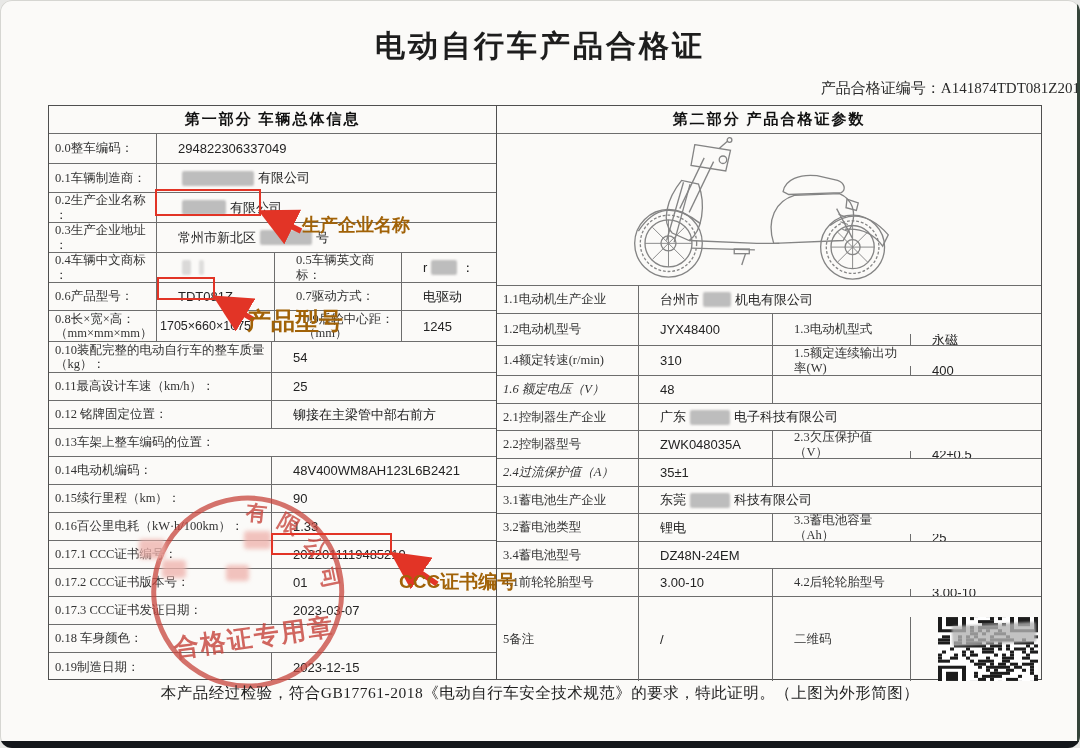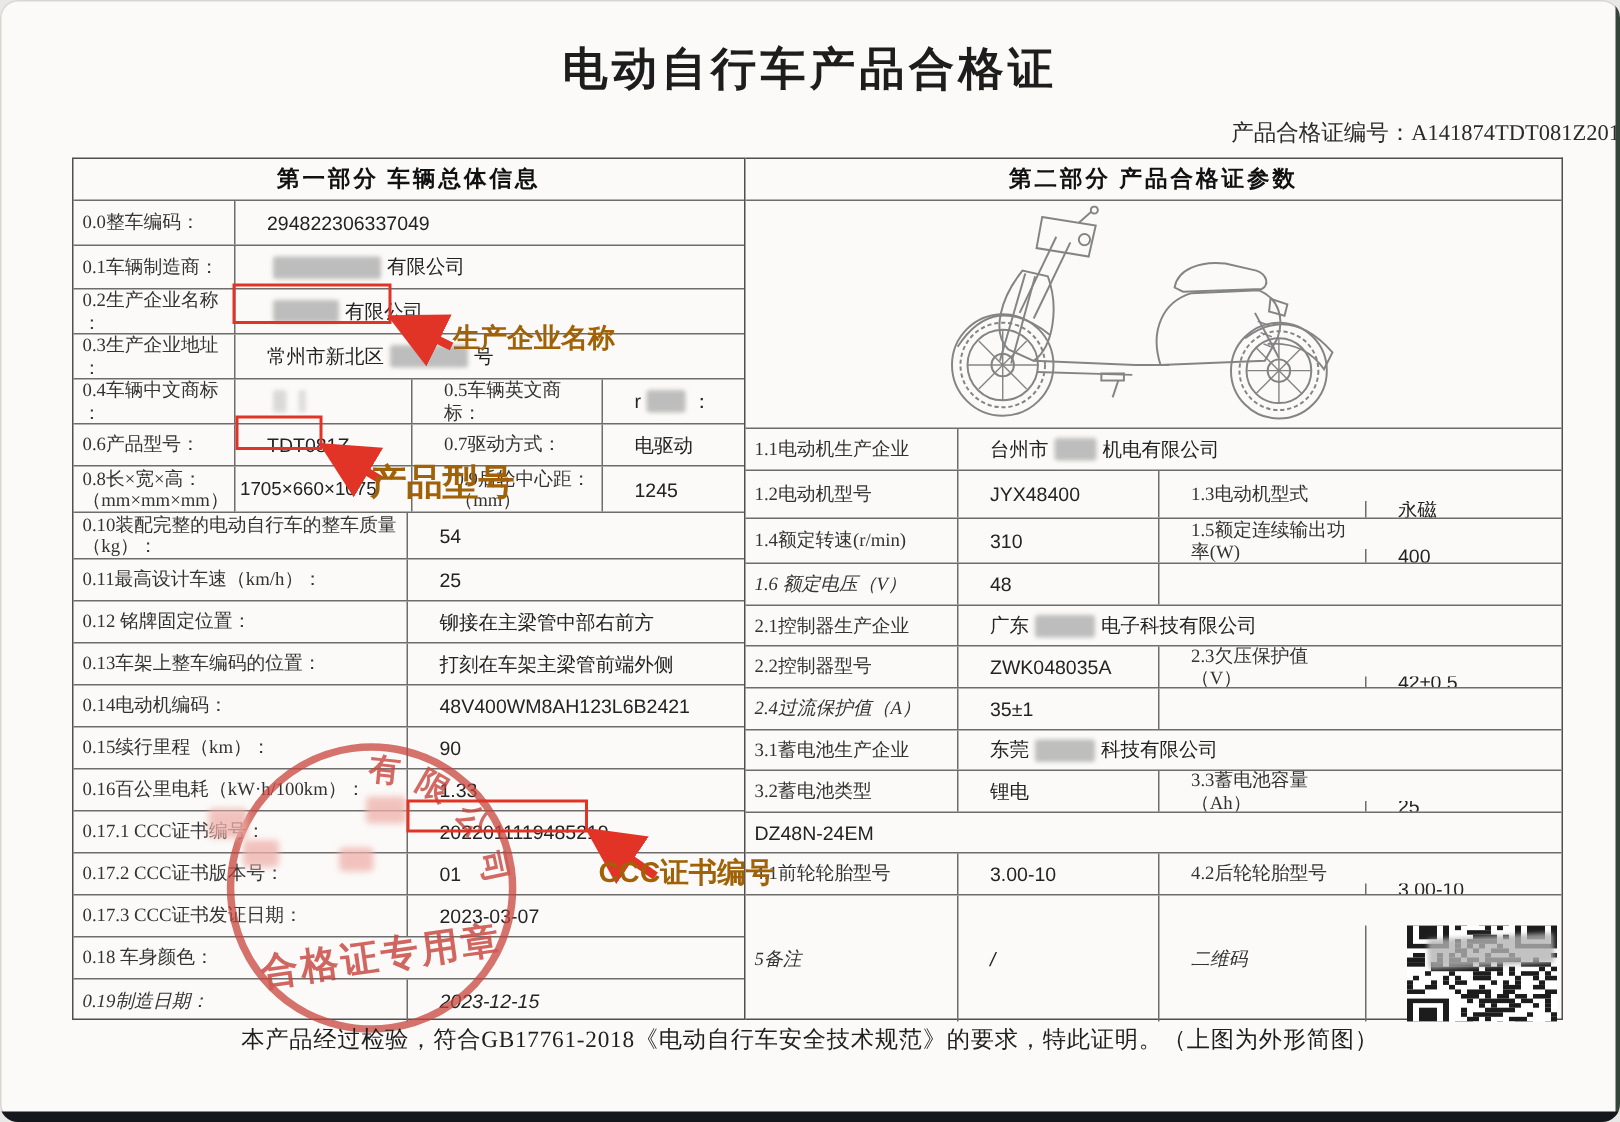--- a/index.html
+++ b/index.html
@@ -11,21 +11,21 @@
 
   .title{position:absolute;left:0;top:26px;width:1080px;text-align:center;
          font-size:30px;font-weight:bold;color:#1d1d1d;letter-spacing:3px;font-family:"Liberation Sans",sans-serif;}
   .subtitle{position:absolute;left:0;top:79px;width:1080px;text-align:right;
             font-size:15px;color:#2a2a2a;font-family:"Liberation Serif",serif;}
 
   .tbl{position:absolute;box-sizing:border-box;border:1.5px solid #4f4f4f;background:transparent;}
   .tbl-left{left:48px;top:105px;width:449px;height:575px;}
   .tbl-right{left:497px;top:105px;width:545px;height:575px;border-left:none;}
   .tr{display:flex;box-sizing:border-box;border-bottom:1px solid #6d6d6d;}
-  .tr:last-child{border-bottom:none;font-style:italic;}
+  .tr:last-child{border-bottom:none;}
   .td{box-sizing:border-box;display:flex;align-items:center;padding:2px 6px;overflow:hidden;}
   .td + .td{border-left:1px solid #6d6d6d;padding-left:21px;}
   .hdr{justify-content:center;font-weight:bold;font-size:15px;color:#111;
        font-family:"Liberation Serif",serif;letter-spacing:2px;}
   .lab{font-family:"Liberation Serif",serif;font-size:12.5px;color:#333;white-space:pre-line;line-height:1.15;}
   .val{font-size:13px;color:#232323;}
   .cols-a .c1{width:107px;flex:none;} .cols-a .c2{flex:1;}
   .cols-b .c1{width:107px;flex:none;} .cols-b .c2{width:118px;flex:none;text-align:center;}
   .cols-b .c3{width:127px;flex:none;} .cols-b .c4{flex:1;}
   .cols-c .c1{width:222px;flex:none;} .cols-c .c2{flex:1;}
@@ -124,21 +124,20 @@
     <div class="tr cols-c" style="height:28px">
       <div class="td lab c1">0.11最高设计车速（km/h）：</div>
       <div class="td val c2">25</div>
     </div>
     <div class="tr cols-c" style="height:28px">
       <div class="td lab c1">0.12 铭牌固定位置：</div>
       <div class="td val c2">铆接在主梁管中部右前方</div>
     </div>
     <div class="tr cols-c" style="height:28px">
       <div class="td lab c1">0.13车架上整车编码的位置：</div>
-      <div class="td val c2">打刻在车架主梁管前端外侧</div>
     </div>
     <div class="tr cols-c" style="height:28px">
       <div class="td lab c1">0.14电动机编码：</div>
       <div class="td val c2">48V400WM8AH123L6B2421</div>
     </div>
     <div class="tr cols-c" style="height:28px">
       <div class="td lab c1">0.15续行里程（km）：</div>
       <div class="td val c2">90</div>
     </div>
     <div class="tr cols-c" style="height:28px">
@@ -281,20 +280,21 @@
           <span>科技有限公司</span>
         </div>
     </div>
     <div class="tr cols-e" style="height:28px">
       <div class="td lab c1">3.2蓄电池类型</div>
       <div class="td val c2">锂电</div>
       <div class="td lab c3">3.3蓄电池容量（Ah）</div>
       <div class="td val c4">25</div>
     </div>
     <div class="tr cols-d" style="height:27px">
+      <div class="td lab c1">3.4蓄电池型号</div>
       <div class="td val c2">DZ48N-24EM</div>
     </div>
     <div class="tr cols-e" style="height:28px">
       <div class="td lab c1">4.1前轮轮胎型号</div>
       <div class="td val c2">3.00-10</div>
       <div class="td lab c3">4.2后轮轮胎型号</div>
       <div class="td val c4">3.00-10</div>
     </div>
     <div class="tr cols-e" style="height:84px">
       <div class="td lab c1">5备注</div>

